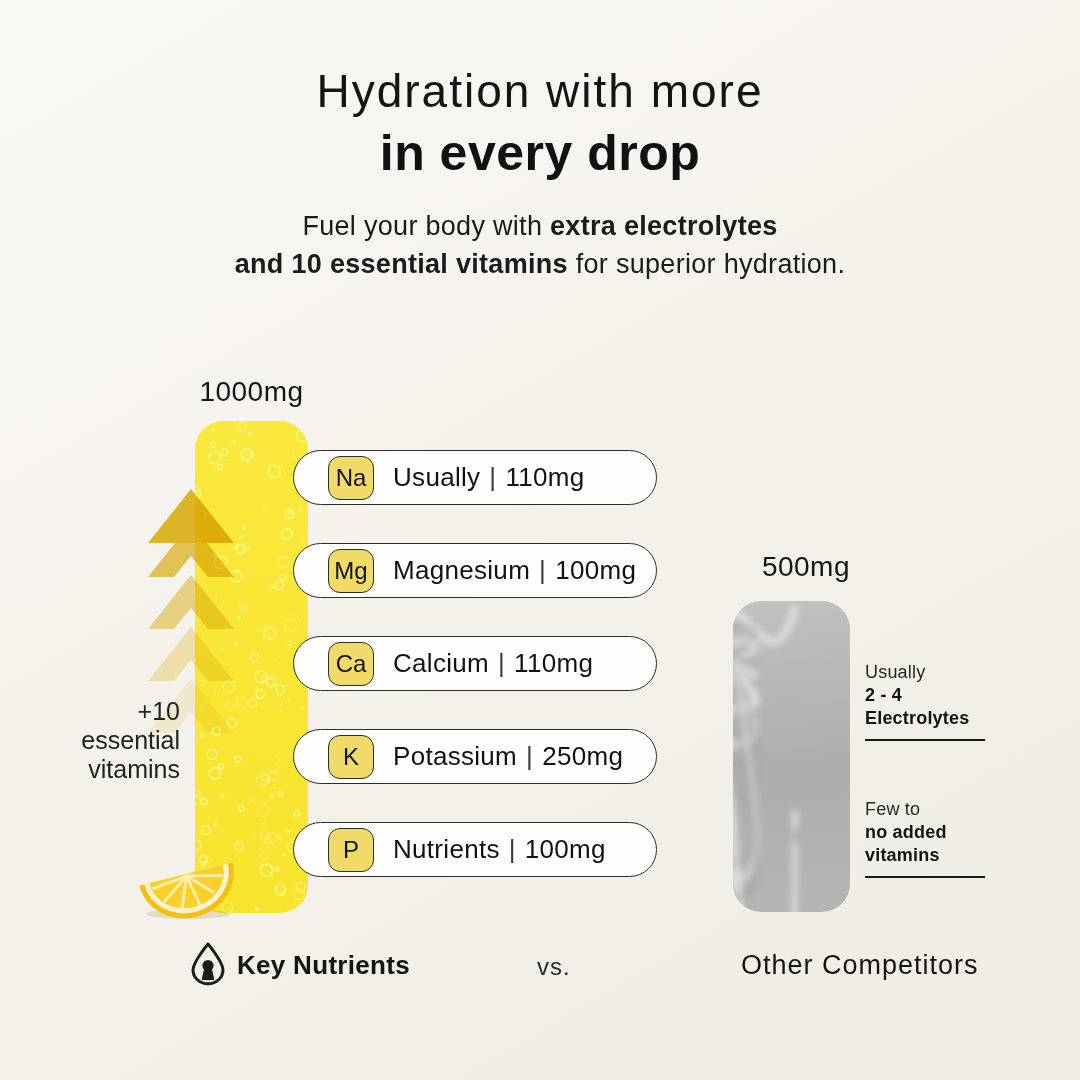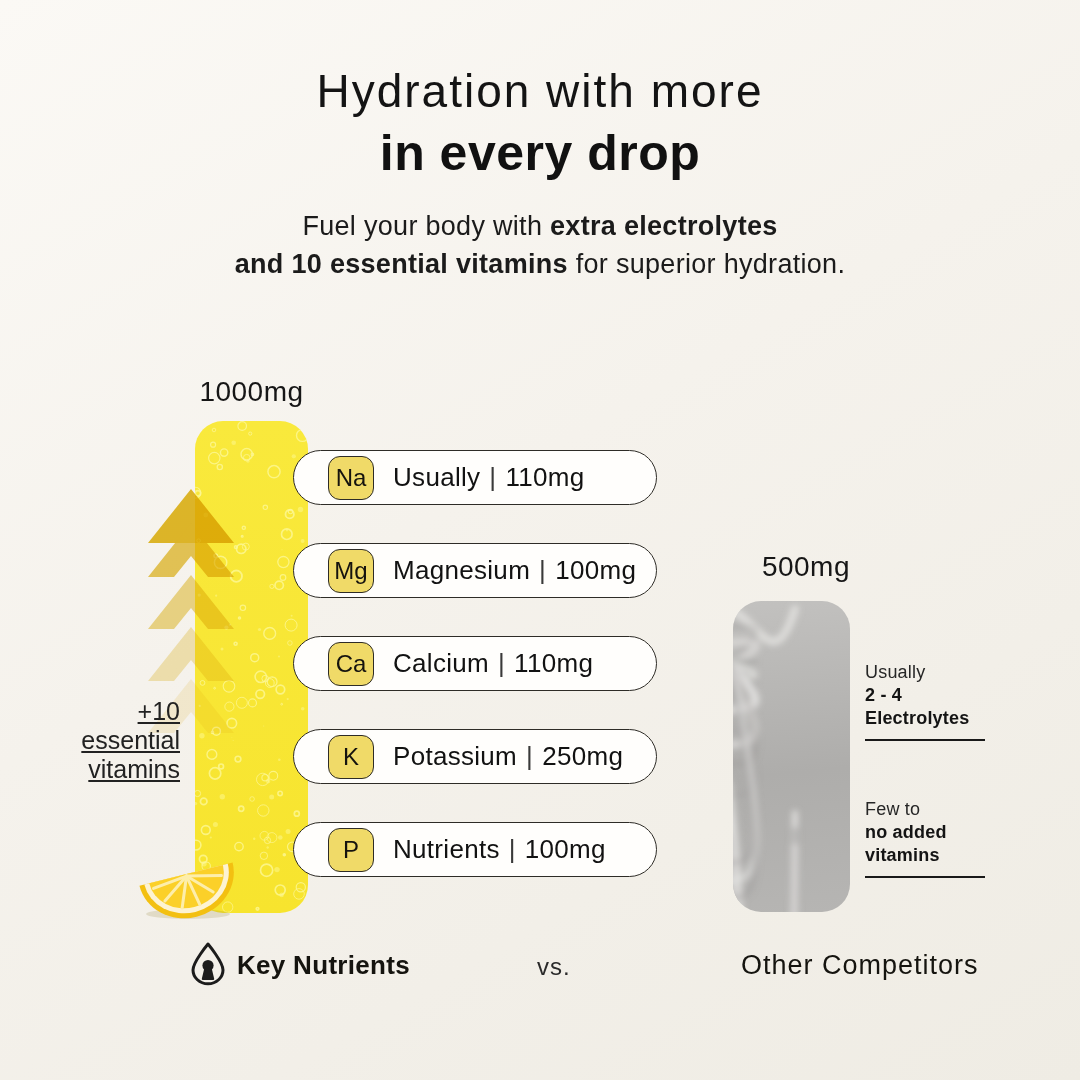--- a/index.html
+++ b/index.html
@@ -20,21 +20,21 @@
   .amount-competitor{left:733px;top:551px;width:117px;text-align:right;}
 
   .bar-product{left:195px;top:421px;width:113px;height:492px;border-radius:28px;
     background:linear-gradient(#f9e93c,#f7e42e);overflow:hidden;}
   .bar-competitor{left:733px;top:601px;width:117px;height:311px;border-radius:28px;
     background:linear-gradient(175deg,#c2c1bf,#aeadab 55%,#b6b5b3);overflow:hidden;}
   .bar-product svg,.bar-competitor svg{display:block;width:100%;height:100%;}
 
   .arrows{left:148px;top:489px;mix-blend-mode:multiply;}
 
-  .vitamins-note{left:40px;top:697px;width:140px;text-align:right;font-size:25px;line-height:29px;color:#222;text-decoration:underline;}
+  .vitamins-note{left:40px;top:697px;width:140px;text-align:right;font-size:25px;line-height:29px;color:#222;}
 
   .pills{left:293px;top:450px;display:flex;flex-direction:column;gap:38px;}
   .pill{width:364px;height:55px;box-sizing:border-box;border:1.5px solid #2e2c27;border-radius:28px;
     background:#fffefc;display:flex;align-items:center;padding-left:34px;}
   .badge{width:46px;height:44px;box-sizing:border-box;border:1.5px solid #2e2c27;border-radius:12px;
     background:#f0da68;display:flex;align-items:center;justify-content:center;font-size:24px;color:#15130e;flex:0 0 auto;}
   .pill-label{margin-left:19px;font-size:26px;letter-spacing:0.3px;white-space:nowrap;color:#121212;}
   .sep{margin:0 9px;color:#3a3a3a;}
 
   .note{left:865px;width:130px;font-size:18px;line-height:23px;color:#262626;letter-spacing:0.2px;}

